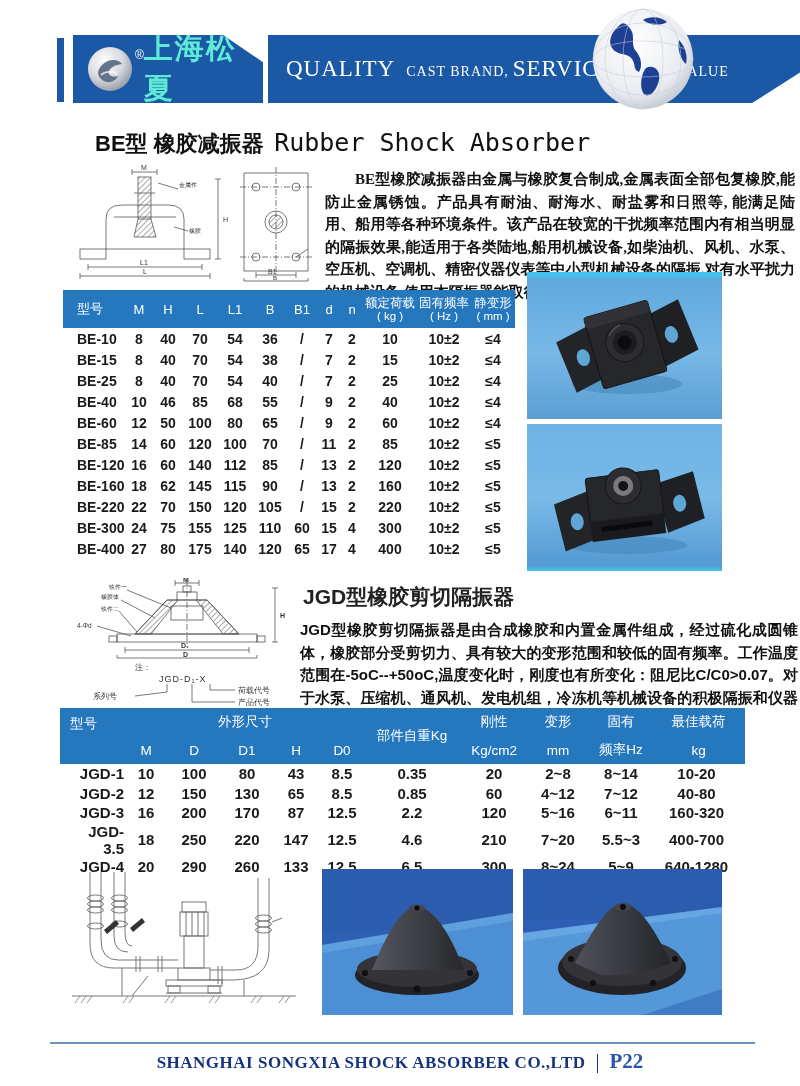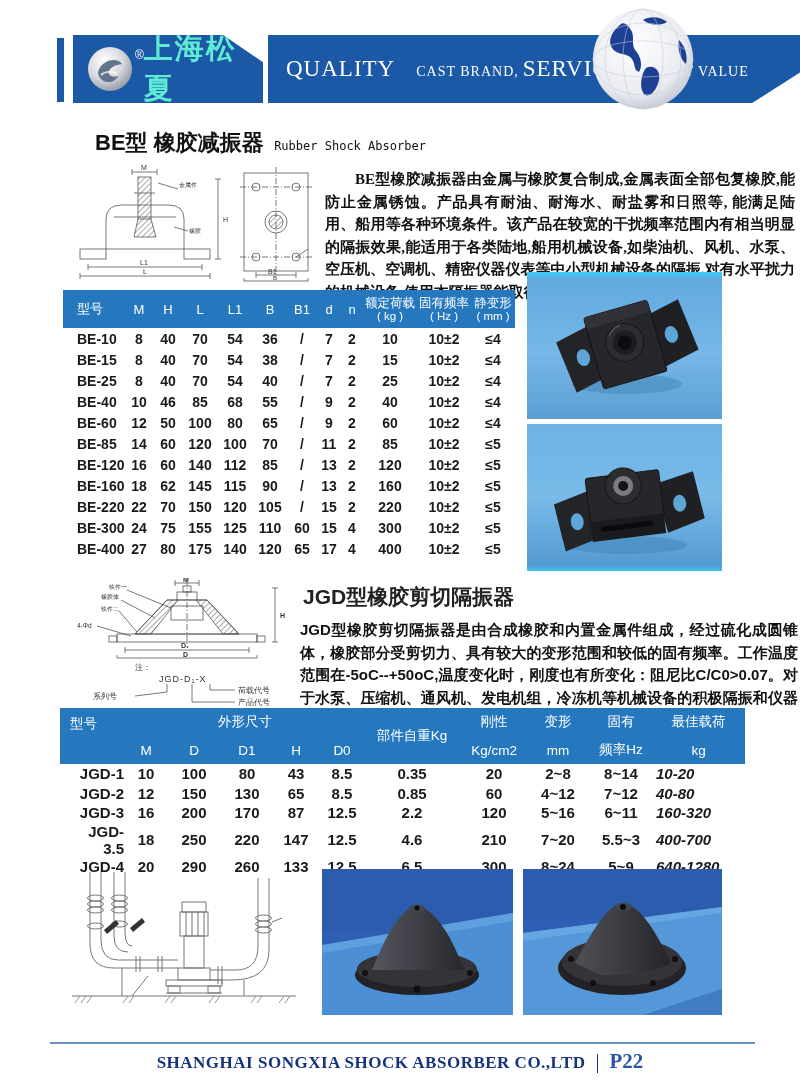--- a/index.html
+++ b/index.html
@@ -11,27 +11,27 @@
   .logo-box{position:absolute;left:73px;top:35px;width:190px;height:68px;background:#1b58a6;
     clip-path:polygon(0 0,79% 0,100% 40%,100% 100%,0 100%);display:flex;align-items:center;}
   .logo-sphere{width:46px;height:46px;margin-left:14px;flex:0 0 auto;}
   .reg-mark{color:#fff;font-size:12px;vertical-align:top;position:relative;top:-14px;left:2px;}
   .logo-text{color:#5eead4;font-size:29px;font-weight:bold;letter-spacing:2px;margin-left:2px;}
   .banner{position:absolute;left:268px;top:35px;width:532px;height:68px;background:#1b58a6;
     clip-path:polygon(0 0,100% 0,100% 55%,91% 100%,0 100%);display:flex;align-items:center;}
   .tagline{color:#fff;font-family:"Liberation Serif","DejaVu Serif",serif;margin-left:18px;white-space:nowrap;}
   .tagline .big{font-size:23px;letter-spacing:1px;}
   .tagline .small{font-size:14px;letter-spacing:1px;}
-  .tagline .sp{margin-left:17px;}
+  .tagline .sp{margin-left:7px;}
   .globe{position:absolute;left:591px;top:6px;width:104px;height:106px;z-index:5;}
 
   
   .be-title{position:absolute;left:95px;top:128px;white-space:nowrap;}
   .be-title .cn{font-size:22px;font-weight:bold;color:#111;}
-  .be-title .en{font-size:12px;color:#111;font-family:"DejaVu Sans Mono","Liberation Mono",monospace;margin-left:6px;}
+  .be-title .en{font-size:25px;color:#111;font-family:"DejaVu Sans Mono","Liberation Mono",monospace;margin-left:6px;}
   .be-drawing{position:absolute;left:72px;top:165px;width:244px;height:118px;}
   .be-desc{position:absolute;left:325px;top:168px;width:470px;font-size:15px;line-height:22.5px;
     color:#111;font-weight:600;text-align:justify;text-indent:2em;font-family:"Liberation Serif","DejaVu Serif",serif;}
 
   table{border-collapse:collapse;table-layout:fixed;}
   .be-table{position:absolute;left:63px;top:290px;width:452px;}
   .be-table th{background:#2577be;color:#fff;font-weight:normal;font-size:13px;padding:0;height:38px;}
   .be-table th .l2{display:block;font-size:11.5px;line-height:12px;text-align:center;}
   .be-table th .l1{display:block;font-size:12.5px;line-height:14px;}
   .be-table td{font-size:14px;font-weight:600;color:#1a1a1a;text-align:center;height:21px;padding:0;}
@@ -46,21 +46,21 @@
   
   .jgd-drawing{position:absolute;left:75px;top:578px;width:225px;height:130px;}
   .jgd-title{position:absolute;left:303px;top:583px;font-size:21px;font-weight:bold;color:#222;}
   .jgd-desc{position:absolute;left:300px;top:619px;width:498px;font-size:15px;line-height:22.5px;
     color:#111;font-weight:600;text-align:justify;}
   .jgd-table{position:absolute;left:60px;top:708px;width:685px;}
   .jgd-table th{background:#2577be;color:#fff;font-weight:normal;font-size:13.5px;padding:0;height:28px;}
   .jgd-table td{font-size:15px;font-weight:600;color:#1a1a1a;text-align:center;height:19.5px;padding:0;}
   .jgd-table th.model{text-align:left;padding-left:10px;vertical-align:top;padding-top:7px;}
   .jgd-table td:first-child{text-align:right;padding-left:10px;}
-  .jgd-table td:last-child{text-align:left;padding-right:8px;font-style:italic;}
+  .jgd-table td:last-child{text-align:center;padding-right:8px;}
   .jgd-table th:last-child{padding-right:4px;}
 
   .pipe-drawing{position:absolute;left:70px;top:866px;width:228px;height:152px;}
   .photo-jgd1{left:322px;top:869px;width:191px;height:146px;background:#2f5fb4;}
   .photo-jgd2{left:523px;top:869px;width:199px;height:146px;background:#2f5fb4;}
 
   
   .footer-line{position:absolute;left:50px;top:1042px;width:705px;height:2px;background:#6a93c2;}
   .footer{position:absolute;left:0;top:1049px;width:800px;text-align:center;white-space:nowrap;
     font-family:"Liberation Serif","DejaVu Serif",serif;}

